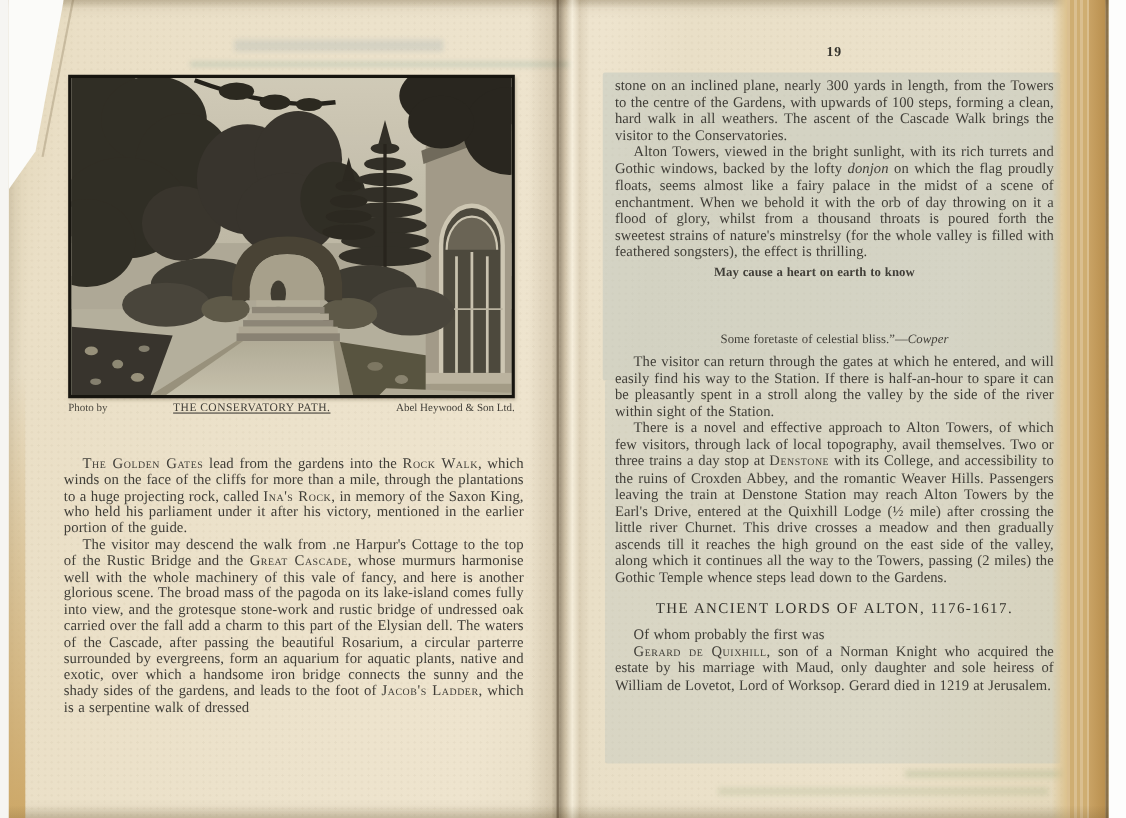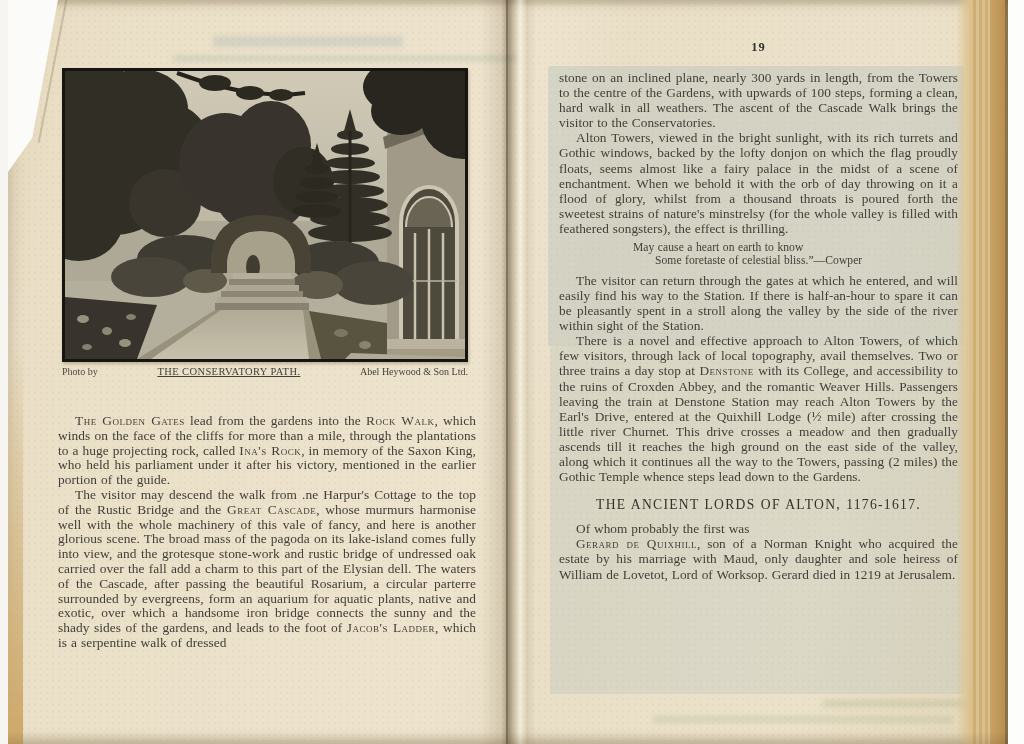--- a/index.html
+++ b/index.html
@@ -84,24 +84,24 @@
   .page-number { position:absolute; left:551px; top:40px; width:399px; text-align:center;
     font-size:12.5px; font-weight:bold; color:#33312b; letter-spacing:1px; }
 
   .right-col { position:absolute; left:551px; top:70px; width:399px;
     font-size:13.3px; line-height:15.1px; color:#403e38; text-align:justify;
     word-spacing:.5px; letter-spacing:.05px; }
 
   p { margin:0; }
   .ind { text-indent:17px; }
   .sc { font-variant:small-caps; letter-spacing:.5px; }
-  .it { }
+  .it { font-style:italic; }
 
   .poem { margin:5px 0 5px 74px; font-size:11.6px; line-height:13.4px; text-align:left; }
-  .pl1 { margin-left:10px; } .pl2 { margin-left:18px; } .pl3 { margin-left:0; } .pl4 { margin-left:22px; }
+  .pl1 { margin-left:10px; } .pl2 { margin-left:18px; } .pl3 { margin-left:16px;font-weight:bold; } .pl4 { margin-left:22px;margin-top:48px; }
 
   .section-heading { margin:13px 0 9px 0; text-align:center; font-size:13.6px;
     letter-spacing:1.3px; color:#33312b; text-indent:0; }
 </style>
 </head>
 <body>
 
 <div class="scan">
   <div class="book">
     <div class="grain"></div>

